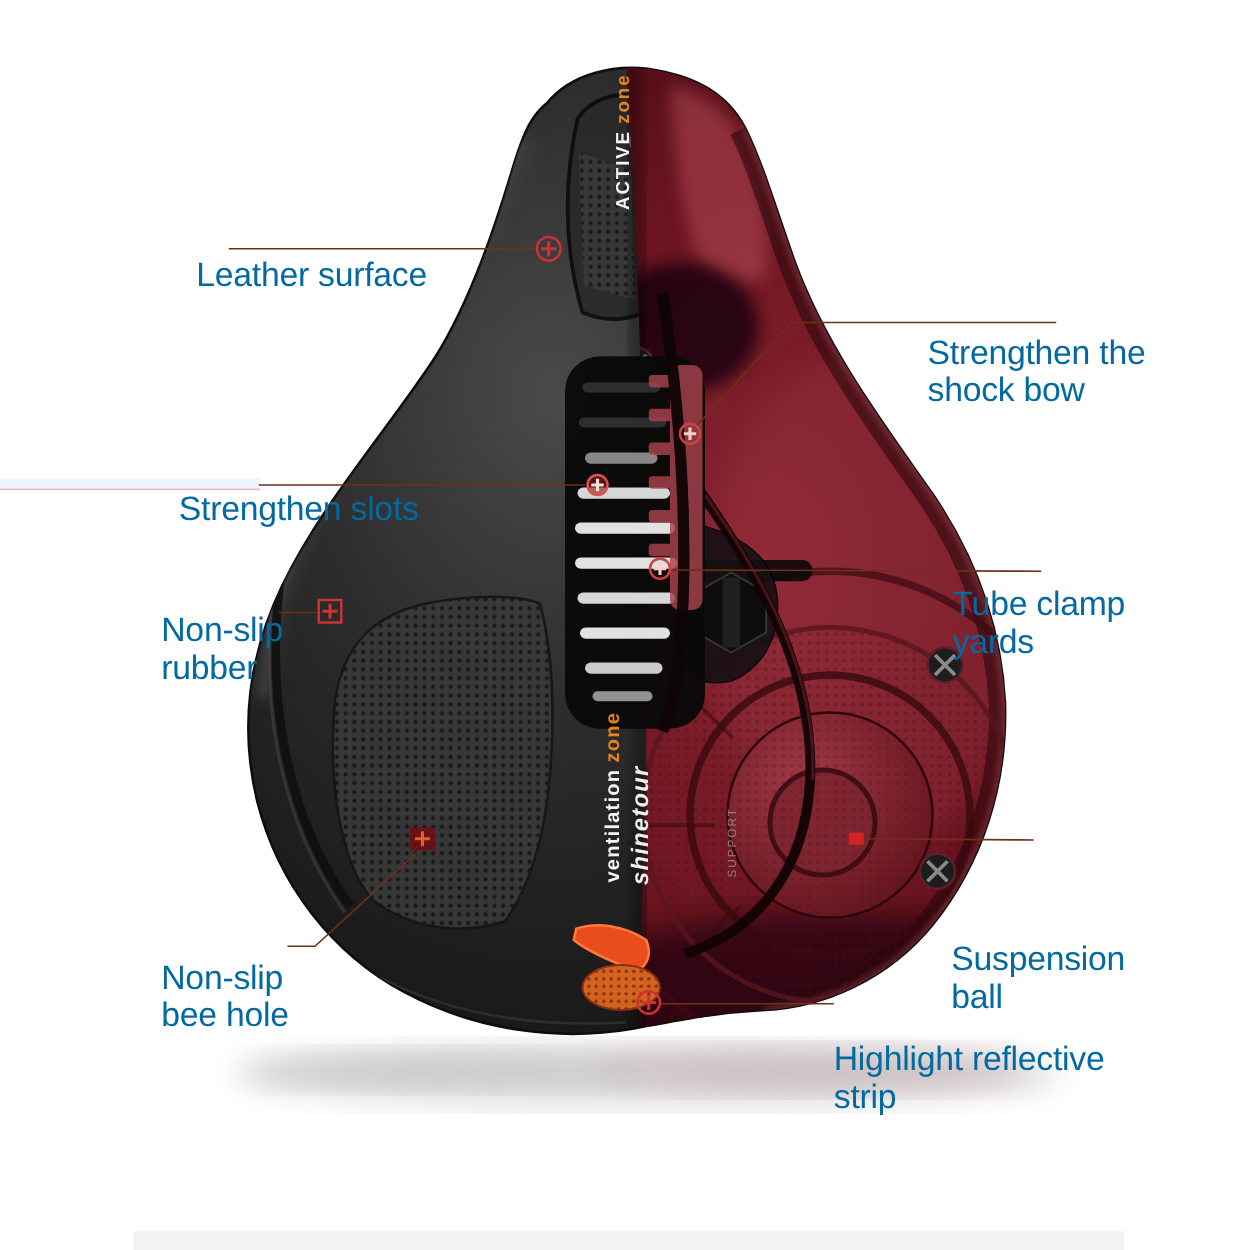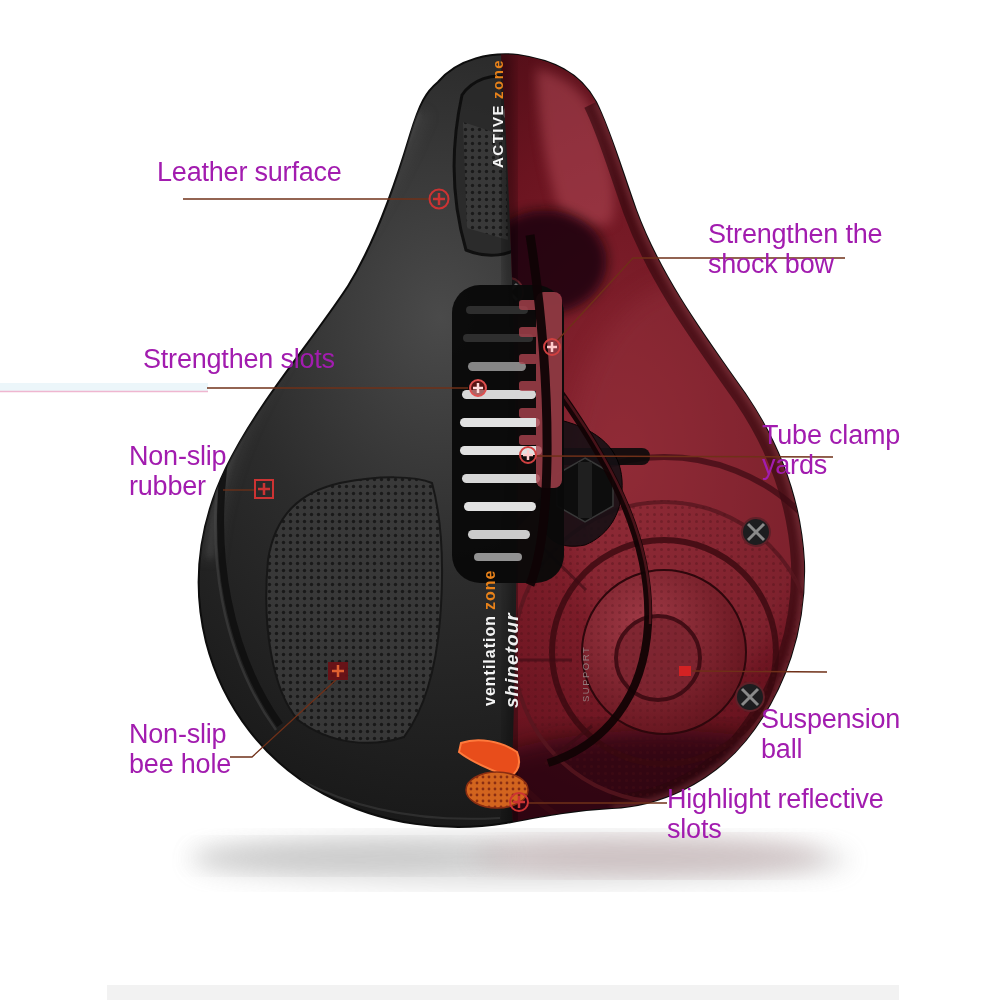--- a/index.html
+++ b/index.html
@@ -6,24 +6,24 @@
   body{
     width:1000px;height:1000px;position:relative;background:#ffffff;
     font-family:"Liberation Sans",sans-serif;overflow:hidden;
   }
   #stage{position:absolute;left:0;top:0;width:1000px;height:1000px;}
   svg{position:absolute;left:0;top:0;}
   .callout{
     position:absolute;
     font-family:"Liberation Sans",sans-serif;
     font-size:27px;line-height:30px;letter-spacing:-0.2px;
-    color:#a21caf;white-space:pre-line;
+    color:#0369a1;white-space:pre-line;margin-top:48px;
   }
   #co-0{left:157px;top:157px;}
-  #co-1{left:708px;top:219px;}
+  #co-1{left:742px;top:219px;}
   #co-2{left:143px;top:344px;}
   #co-3{left:129px;top:441px;}
   #co-4{left:762px;top:420px;}
   #co-5{left:761px;top:704px;}
   #co-6{left:129px;top:719px;}
   #co-7{left:667px;top:784px;}
   #bottom-bar{
     position:absolute;left:107px;top:985px;width:792px;height:15px;
     background:#f2f2f2;
   }
@@ -297,16 +297,16 @@
   <div class="callout" id="co-2">Strengthen slots</div>
   <div class="callout" id="co-3">Non-slip
 rubber</div>
   <div class="callout" id="co-4">Tube clamp
 yards</div>
   <div class="callout" id="co-5">Suspension
 ball</div>
   <div class="callout" id="co-6">Non-slip
 bee hole</div>
   <div class="callout" id="co-7">Highlight reflective
-slots</div>
+strip</div>
 
   <div id="bottom-bar"></div>
 </div>
 
 </body></html>

